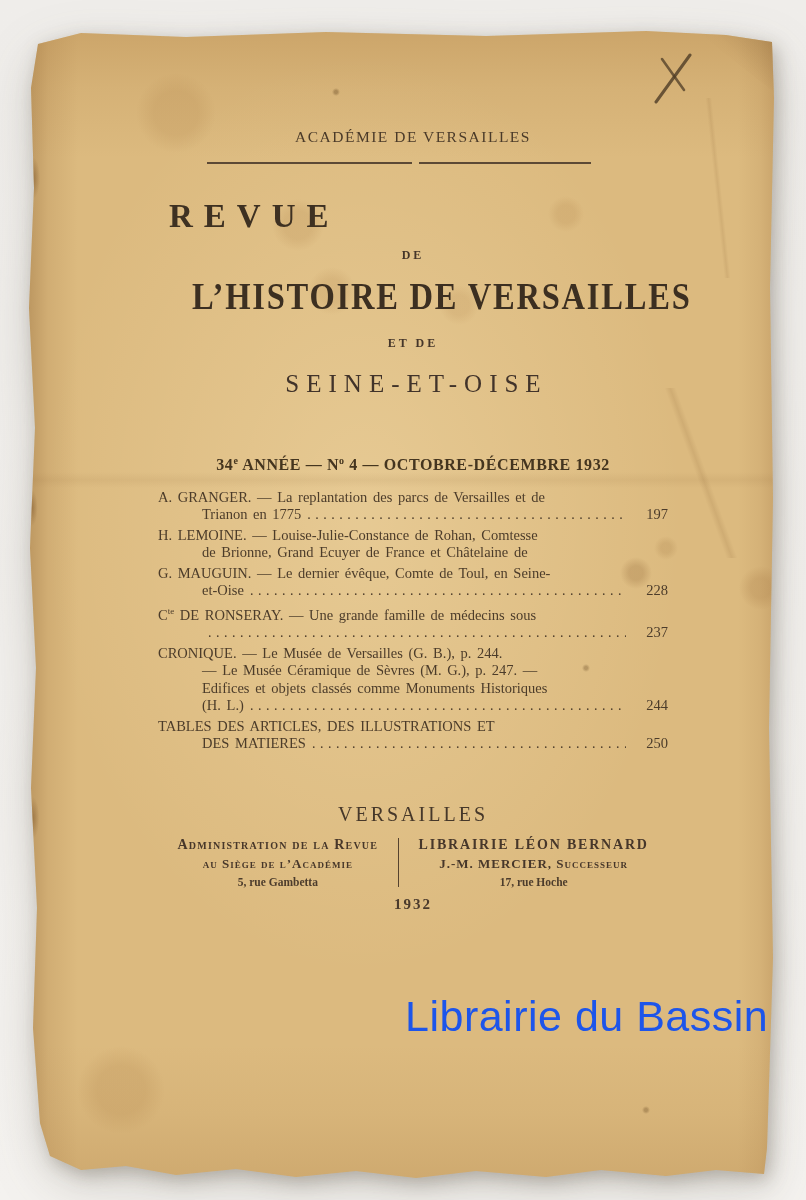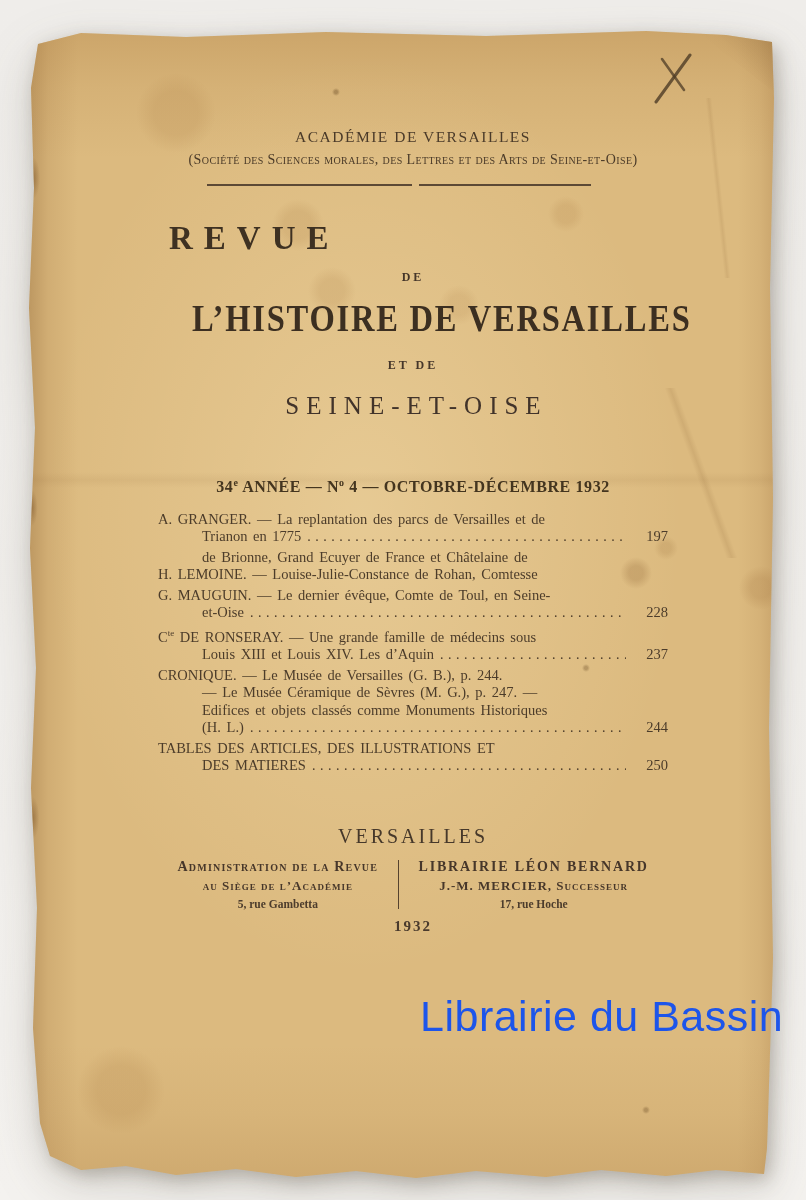--- a/index.html
+++ b/index.html
@@ -94,41 +94,40 @@
   .col.left{width:47%;}
   .col.right{flex:1;}
   .divider{width:1.6px;background:#55422e;margin:1px 0;}
   .imp1{font-size:14px;font-weight:bold;font-variant:small-caps;letter-spacing:1.2px;color:#47372a;line-height:1.15;}
   .imp1.allcaps{font-variant:normal;letter-spacing:1.8px;}
   .imp2{margin-top:4px;font-size:13px;font-weight:bold;font-variant:small-caps;letter-spacing:1px;color:#47372a;line-height:1.15;}
   .imp3{margin-top:4px;font-size:11.5px;font-weight:bold;color:#4c3c2c;line-height:1.1;}
   .year{margin-top:8px;text-align:center;font-size:15px;font-weight:bold;letter-spacing:2px;color:#4a3a2c;}
 
   .watermark{
-    position:absolute;left:420px;top:992px;
+    position:absolute;left:405px;top:992px;
     font-family:"Liberation Sans", sans-serif;
     font-size:43px;color:#1d55ea;letter-spacing:0.5px;white-space:nowrap;
   }
 </style>
 </head>
 <body>
 
 <div class="book">
   <div class="paper">
     <div class="fold"></div>
     <div class="crease"></div>
     <div class="crease2"></div>
     <svg class="pen-mark" width="50" height="58" viewBox="0 0 50 58">
       <line x1="8" y1="52" x2="42" y2="5" stroke="#4e3c26" stroke-width="3" stroke-linecap="round" opacity="0.8"></line>
       <line x1="14" y1="9" x2="36" y2="40" stroke="#4e3c26" stroke-width="2.6" stroke-linecap="round" opacity="0.75"></line>
     </svg>
 
     <div class="content">
       <div class="academy">ACADÉMIE DE VERSAILLES</div>
-      <div class="society">(Société des Sciences morales, des Lettres et des Arts de Seine-et-Oise)</div>
       <div class="header-rule">
         <span class="seg1"></span>
         <span class="seg2"></span>
       </div>
 
       <div class="t-revue">REVUE</div>
       <div class="t-de">DE</div>
       <div class="t-main"><span>L’HISTOIRE DE VERSAILLES</span></div>
       <div class="t-etde">ET DE</div>
       <div class="t-seine">SEINE-ET-OISE</div>
@@ -140,37 +139,36 @@
         <div class="entry">
           <div class="line">A. GRANGER. — La replantation des parcs de Versailles et de</div>
           <div class="line cont last">
             <span class="txt">Trianon en 1775</span>
             <span class="leader"></span>
             <span class="page">197</span>
           </div>
         </div>
 
         <div class="entry">
+          <div class="line">H. LEMOINE. — Louise-Julie-Constance de Rohan, Comtesse</div>
           <div class="line cont">de Brionne, Grand Ecuyer de France et Châtelaine de</div>
-          <div class="line">H. LEMOINE. — Louise-Julie-Constance de Rohan, Comtesse</div>
         </div>
 
         <div class="entry">
           <div class="line">G. MAUGUIN. — Le dernier évêque, Comte de Toul, en Seine-</div>
           <div class="line cont last">
             <span class="txt">et-Oise</span>
             <span class="leader"></span>
             <span class="page">228</span>
           </div>
         </div>
 
         <div class="entry">
           <div class="line"><span>C</span><sup>te</sup><span> DE RONSERAY. — Une grande famille de médecins sous</span></div>
           <div class="line cont last">
-            <span class="txt">Louis XIII et Louis XIV. Les d’Aquin</span>
             <span class="leader"></span>
             <span class="page">237</span>
           </div>
         </div>
 
         <div class="entry">
           <div class="line">CRONIQUE. — Le Musée de Versailles (G. B.), p. 244.</div>
           <div class="line cont">— Le Musée Céramique de Sèvres (M. G.), p. 247. —</div>
           <div class="line cont">Edifices et objets classés comme Monuments Historiques</div>
           <div class="line cont last">

